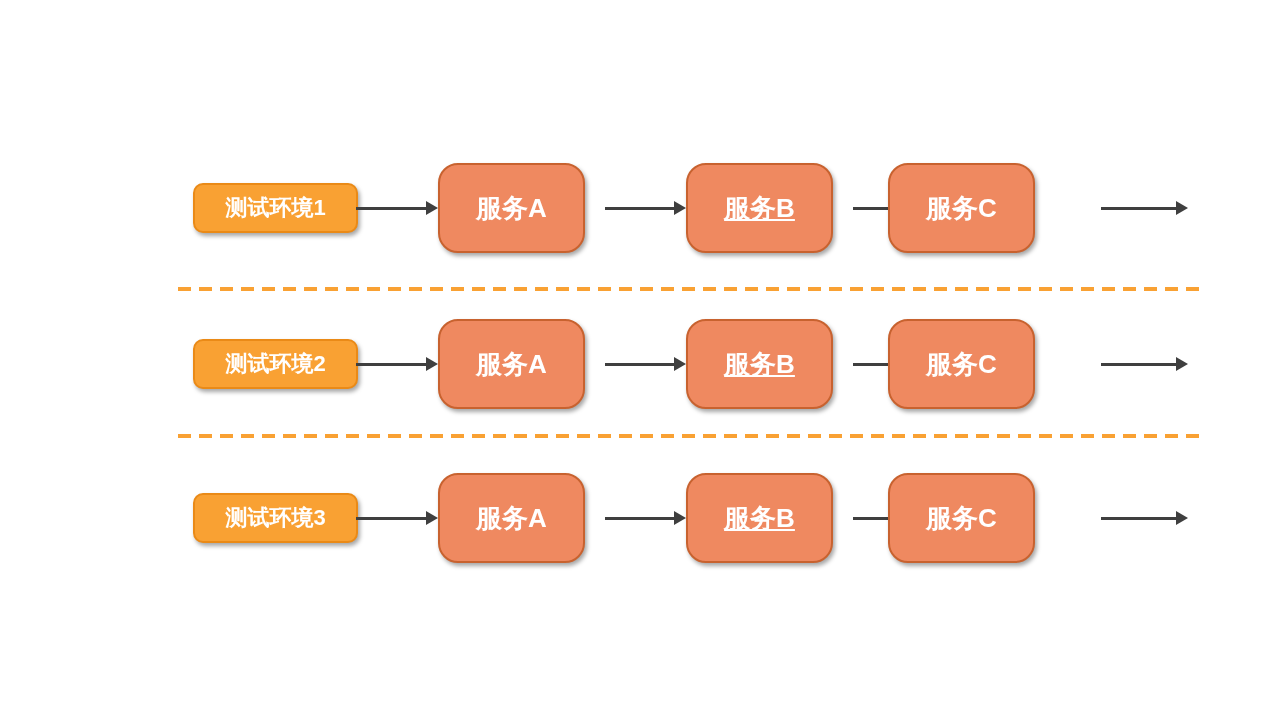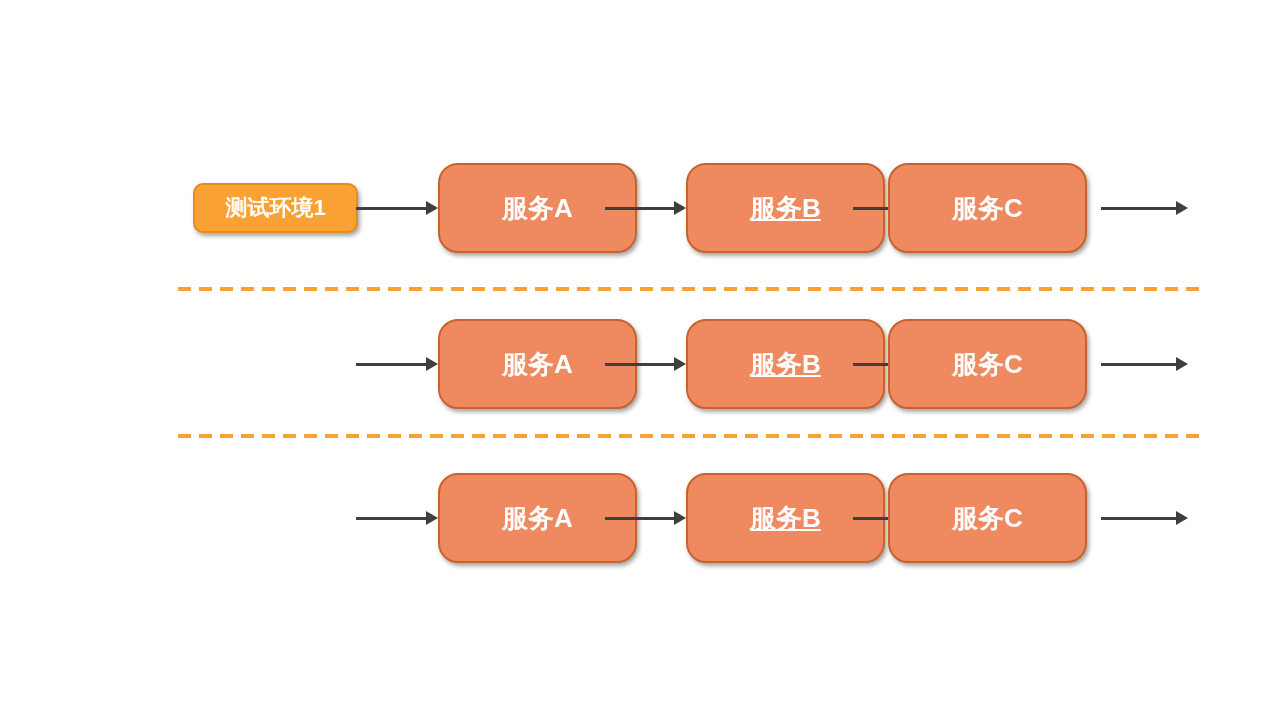--- a/index.html
+++ b/index.html
@@ -36,21 +36,21 @@
     display: flex;
     align-items: center;
     justify-content: center;
     color: #ffffff;
     font-size: 22px;
     font-weight: bold;
   }
   .svc-box {
     position: absolute;
     top: 0;
-    width: 199px;
+    width: 147px;
     height: 90px;
     box-sizing: border-box;
     background: var(--service-fill);
     border: 2px solid var(--service-border);
     border-radius: 20px;
     box-shadow: 2px 3px 4px rgba(0,0,0,0.35);
     display: flex;
     align-items: center;
     justify-content: center;
     color: #ffffff;
@@ -136,38 +136,44 @@
     <div class="arrow arrow-3"></div>
     <div class="svc-box svc-c">
       <span>服务C</span>
     </div>
     <div class="arrow arrow-4"></div>
   </div>
 
   <div class="separator" style="top:287px"></div>
 
   <div class="row" style="top:319px">
+    <div class="env-box">
+      <span>测试环境2</span>
+    </div>
     <div class="arrow arrow-1"></div>
     <div class="svc-box svc-a">
       <span>服务A</span>
     </div>
     <div class="arrow arrow-2"></div>
     <div class="svc-box svc-b">
       <span>服务B</span>
     </div>
     <div class="arrow arrow-3"></div>
     <div class="svc-box svc-c">
       <span>服务C</span>
     </div>
     <div class="arrow arrow-4"></div>
   </div>
 
   <div class="separator" style="top:434px"></div>
 
   <div class="row" style="top:473px">
+    <div class="env-box">
+      <span>测试环境3</span>
+    </div>
     <div class="arrow arrow-1"></div>
     <div class="svc-box svc-a">
       <span>服务A</span>
     </div>
     <div class="arrow arrow-2"></div>
     <div class="svc-box svc-b">
       <span>服务B</span>
     </div>
     <div class="arrow arrow-3"></div>
     <div class="svc-box svc-c">

